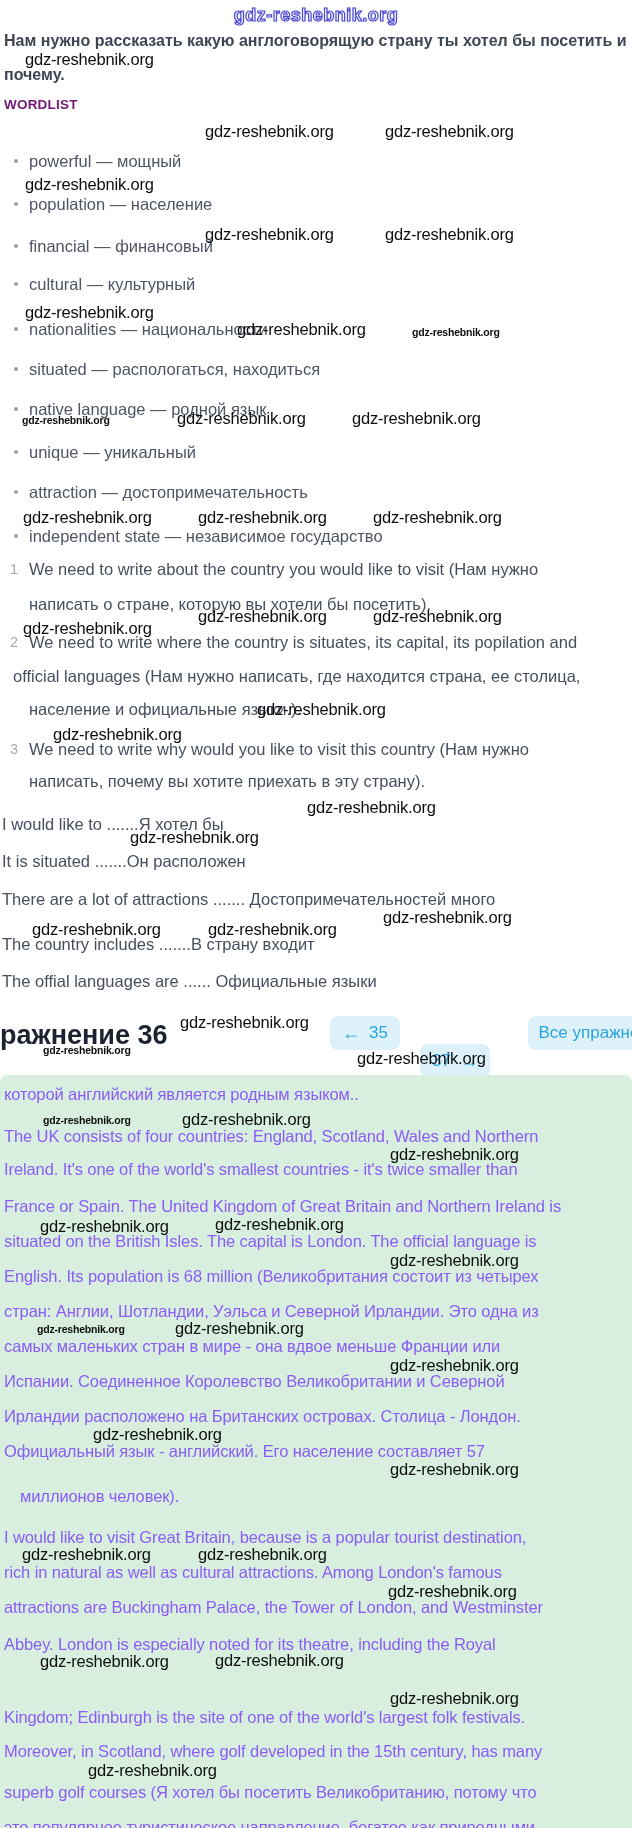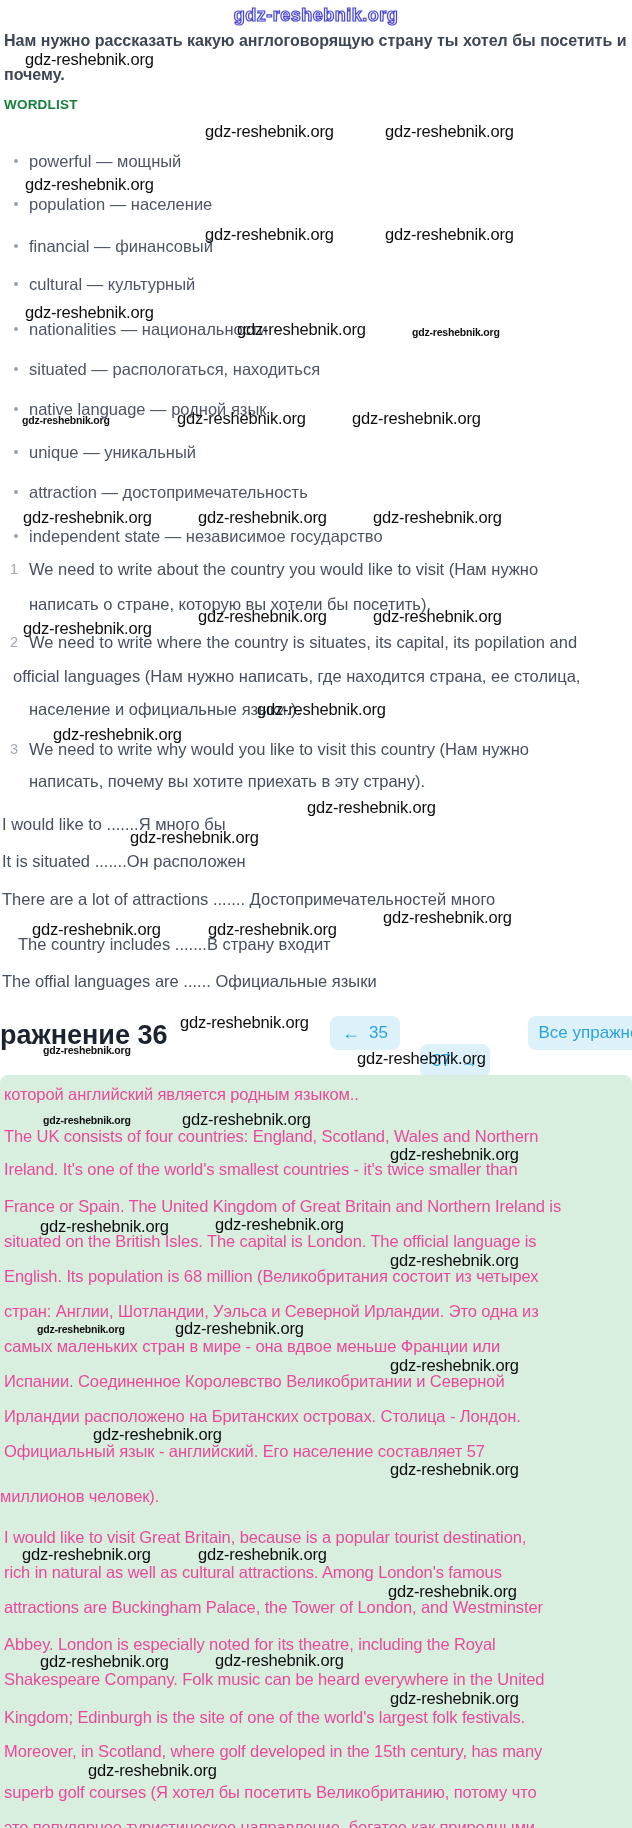--- a/index.html
+++ b/index.html
@@ -7,33 +7,33 @@
         font-family:"Liberation Sans",sans-serif;color:#454f5e;}
   .abs{position:absolute;white-space:nowrap;}
   
   .wm{position:absolute;white-space:nowrap;color:#0e0e0e;font-size:16.5px;font-weight:500;letter-spacing:-0.2px;}
   .wm-sm{font-size:10.5px;font-weight:600;}
   .wm-outline{position:absolute;left:0;width:100%;text-align:center;white-space:nowrap;
         font-size:18px;font-weight:700;letter-spacing:.5px;color:rgba(255,255,255,.88);
         -webkit-text-stroke:1.2px #4b49d0;text-shadow:0 0 2px rgba(75,73,208,.35);}
   
   .task{font-weight:700;color:#3d4654;font-size:16px;text-align:right;}
-  .wordlist-title{font-weight:700;color:#15803d;font-size:13.5px;letter-spacing:.2px;text-align:center;}
+  .wordlist-title{font-weight:700;color:#701a75;font-size:13.5px;letter-spacing:.2px;text-align:center;}
   .wl{font-size:16.5px;color:#4d5564;}
   .wl .dot{position:absolute;left:-15px;top:7px;width:4px;height:4px;border-radius:50%;background:#99a1aa;}
   .step{font-size:16.5px;color:#454f5e;}
   .step .num{position:absolute;left:-19px;top:1px;color:#a3a9b0;font-size:14.5px;}
   .phrase{font-size:16.5px;color:#454f5e;}
   .nav-title{font-size:27px;font-weight:700;color:#1b2330;}
   .btn{position:absolute;height:34px;border:none;border-radius:8px;background:#dcf1fa;color:#2ba4dc;
        font-size:17px;font-family:"Liberation Sans",sans-serif;display:flex;align-items:center;
        justify-content:center;gap:9px;cursor:pointer;padding:0 10px;}
   .btn .arrow{font-size:18px;line-height:1;}
   .answer-bg{position:absolute;left:0;top:1075px;width:632px;height:753px;background:#d8efe0;border-radius:8px 8px 0 0;}
-  .ans{font-size:16.5px;color:#ec4899;letter-spacing:-0.1px;}
+  .ans{font-size:16.5px;color:#8b5cf6;letter-spacing:-0.1px;}
 </style>
 </head>
 <body>
 
 <div class="page">
 
   <div class="wm-outline" style="top:5px">gdz-reshebnik.org</div>
 
   <div class="abs task" style="left:4px;top:32px">Нам нужно рассказать какую англоговорящую страну ты хотел бы посетить и</div>
   <span class="wm" style="left:25px;top:50px">gdz-reshebnik.org</span>
@@ -73,28 +73,28 @@
   <span class="wm" style="left:23px;top:619px">gdz-reshebnik.org</span>
   <div class="abs step" style="left:29px;top:633px"><span class="num">2</span><span>We need to write where the country is situates, its capital, its popilation and</span></div>
   <div class="abs step" style="left:13px;top:667px"><span>official languages (Нам нужно написать, где находится страна, ее столица,</span></div>
   <div class="abs step" style="left:29px;top:700px"><span>население и официальные языки.).</span></div>
   <span class="wm" style="left:257px;top:700px">gdz-reshebnik.org</span>
   <span class="wm" style="left:53px;top:725px">gdz-reshebnik.org</span>
   <div class="abs step" style="left:29px;top:740px"><span class="num">3</span><span>We need to write why would you like to visit this country (Нам нужно</span></div>
   <div class="abs step" style="left:29px;top:772px"><span>написать, почему вы хотите приехать в эту страну).</span></div>
   <span class="wm" style="left:307px;top:798px">gdz-reshebnik.org</span>
 
-  <div class="abs phrase" style="left:2px;top:815px">I would like to .......Я много бы</div>
+  <div class="abs phrase" style="left:2px;top:815px">I would like to .......Я хотел бы</div>
   <span class="wm" style="left:130px;top:828px">gdz-reshebnik.org</span>
   <div class="abs phrase" style="left:2px;top:852px">It is situated .......Он расположен</div>
   <div class="abs phrase" style="left:2px;top:890px">There are a lot of attractions ....... Достопримечательностей много</div>
   <span class="wm" style="left:383px;top:908px">gdz-reshebnik.org</span>
   <span class="wm" style="left:32px;top:920px">gdz-reshebnik.org</span>
   <span class="wm" style="left:208px;top:920px">gdz-reshebnik.org</span>
-  <div class="abs phrase" style="left:18px;top:935px">The country includes .......В страну входит</div>
+  <div class="abs phrase" style="left:2px;top:935px">The country includes .......В страну входит</div>
   <div class="abs phrase" style="left:2px;top:972px">The offial languages are ...... Официальные языки</div>
 
   <span class="wm" style="left:180px;top:1013px">gdz-reshebnik.org</span>
   <div class="abs nav-title" style="left:0px;top:1020px">ражнение 36</div>
   <span class="wm wm-sm" style="left:43px;top:1044px">gdz-reshebnik.org</span>
 
   <button class="btn" style="left:330px;top:1016px;width:70px">
     <span class="arrow">←</span>
     <span>35</span>
   </button>
@@ -124,31 +124,30 @@
   <div class="abs ans" style="left:4px;top:1302px">стран: Англии, Шотландии, Уэльса и Северной Ирландии. Это одна из</div>
   <span class="wm wm-sm" style="left:37px;top:1323px">gdz-reshebnik.org</span>
   <span class="wm" style="left:175px;top:1319px">gdz-reshebnik.org</span>
   <div class="abs ans" style="left:4px;top:1337px">самых маленьких стран в мире - она вдвое меньше Франции или</div>
   <span class="wm" style="left:390px;top:1356px">gdz-reshebnik.org</span>
   <div class="abs ans" style="left:4px;top:1372px">Испании. Соединенное Королевство Великобритании и Северной</div>
   <div class="abs ans" style="left:4px;top:1407px">Ирландии расположено на Британских островах. Столица - Лондон.</div>
   <span class="wm" style="left:93px;top:1425px">gdz-reshebnik.org</span>
   <div class="abs ans" style="left:4px;top:1442px">Официальный язык - английский. Его население составляет 57</div>
   <span class="wm" style="left:390px;top:1460px">gdz-reshebnik.org</span>
-  <div class="abs ans" style="left:0;top:1487px">миллионов человек).</div>
+  <div class="abs ans" style="left:20px;top:1487px">миллионов человек).</div>
   <div class="abs ans" style="left:4px;top:1528px">I would like to visit Great Britain, because is a popular tourist destination,</div>
   <span class="wm" style="left:22px;top:1545px">gdz-reshebnik.org</span>
   <span class="wm" style="left:198px;top:1545px">gdz-reshebnik.org</span>
   <div class="abs ans" style="left:4px;top:1563px">rich in natural as well as cultural attractions. Among London's famous</div>
   <span class="wm" style="left:388px;top:1582px">gdz-reshebnik.org</span>
   <div class="abs ans" style="left:4px;top:1635px">Abbey. London is especially noted for its theatre, including the Royal</div>
   <div class="abs ans" style="left:4px;top:1598px">attractions are Buckingham Palace, the Tower of London, and Westminster</div>
   <span class="wm" style="left:40px;top:1652px">gdz-reshebnik.org</span>
   <span class="wm" style="left:215px;top:1651px">gdz-reshebnik.org</span>
-  <div class="abs ans" style="left:4px;top:1670px">Shakespeare Company. Folk music can be heard everywhere in the United</div>
   <span class="wm" style="left:390px;top:1689px">gdz-reshebnik.org</span>
   <div class="abs ans" style="left:4px;top:1708px">Kingdom; Edinburgh is the site of one of the world's largest folk festivals.</div>
   <div class="abs ans" style="left:4px;top:1742px">Moreover, in Scotland, where golf developed in the 15th century, has many</div>
   <span class="wm" style="left:88px;top:1761px">gdz-reshebnik.org</span>
   <div class="abs ans" style="left:4px;top:1783px">superb golf courses (Я хотел бы посетить Великобританию, потому что</div>
   <div class="abs ans" style="left:4px;top:1818px">это популярное туристическое направление, богатое как природными</div>
 
 </div>
 
 </body></html>

